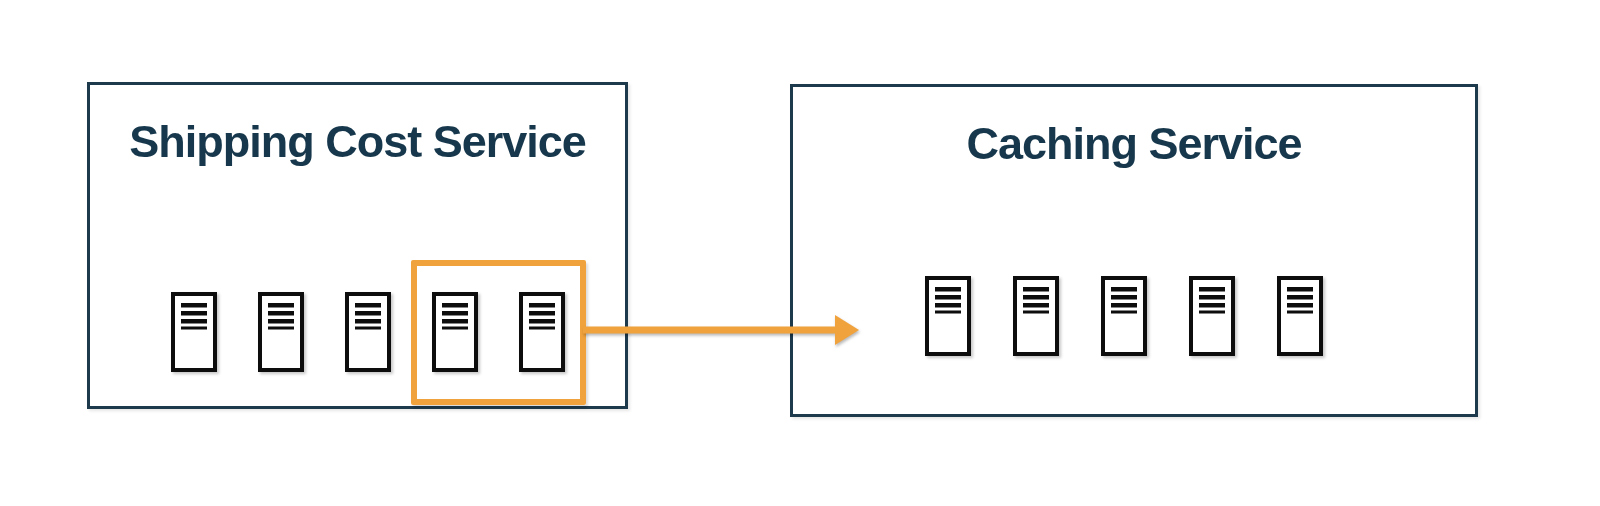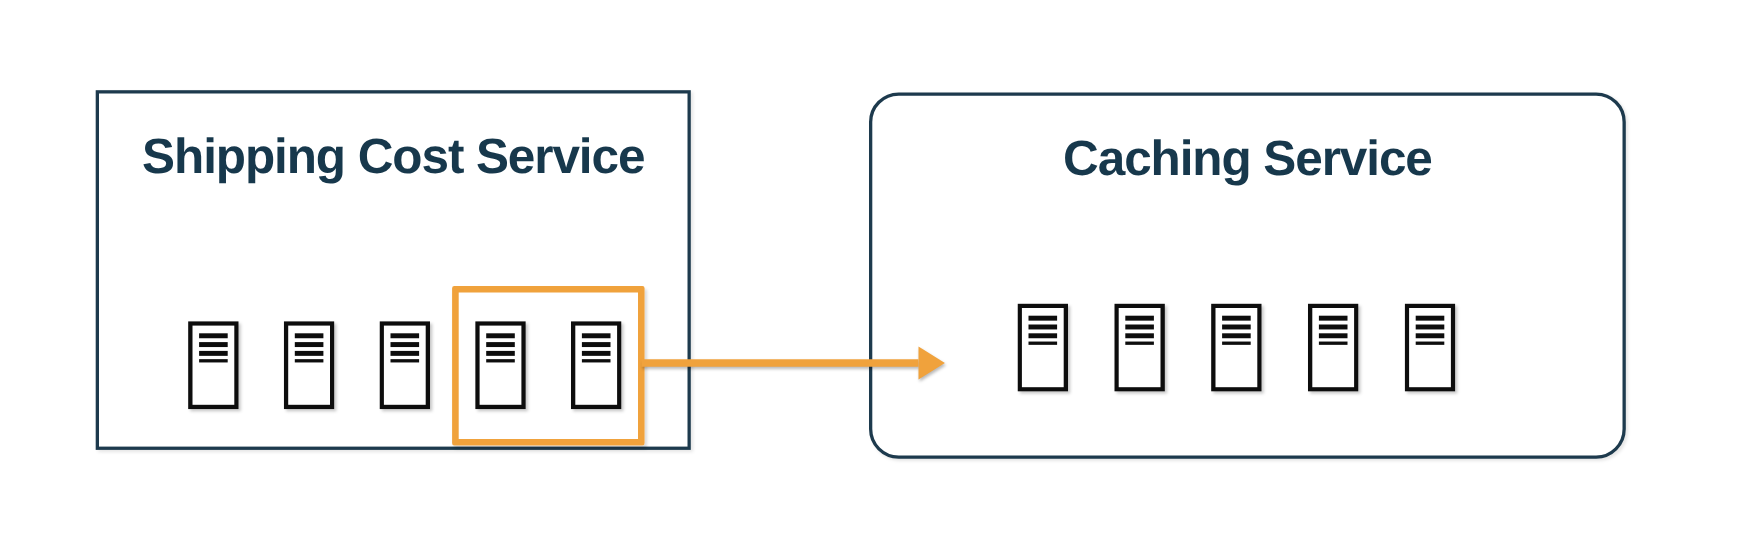--- a/index.html
+++ b/index.html
@@ -11,21 +11,21 @@
     overflow:hidden;
   }
   .service-box{
     position:absolute;
     background:#ffffff;
     border:3px solid var(--box-border,#1D3A4D);
     box-sizing:border-box;
     box-shadow:2px 2px 3px rgba(0,0,0,0.10);
   }
   .box-left{left:87px;top:82px;width:541px;height:327px;}
-  .box-right{left:790px;top:84px;width:688px;height:333px;border-radius:27px;}
+  .box-right{left:790px;top:84px;width:688px;height:333px;}
   .box-title{
     position:absolute;left:0;right:0;top:34px;
     text-align:center;
     font-size:45px;font-weight:bold;letter-spacing:-1px;
     line-height:1;
     color:var(--title-text,#1D3A4D);
     white-space:nowrap;
   }
   .server-row{position:absolute;display:flex;}
   .row-left{left:81px;top:207px;gap:41px;}

